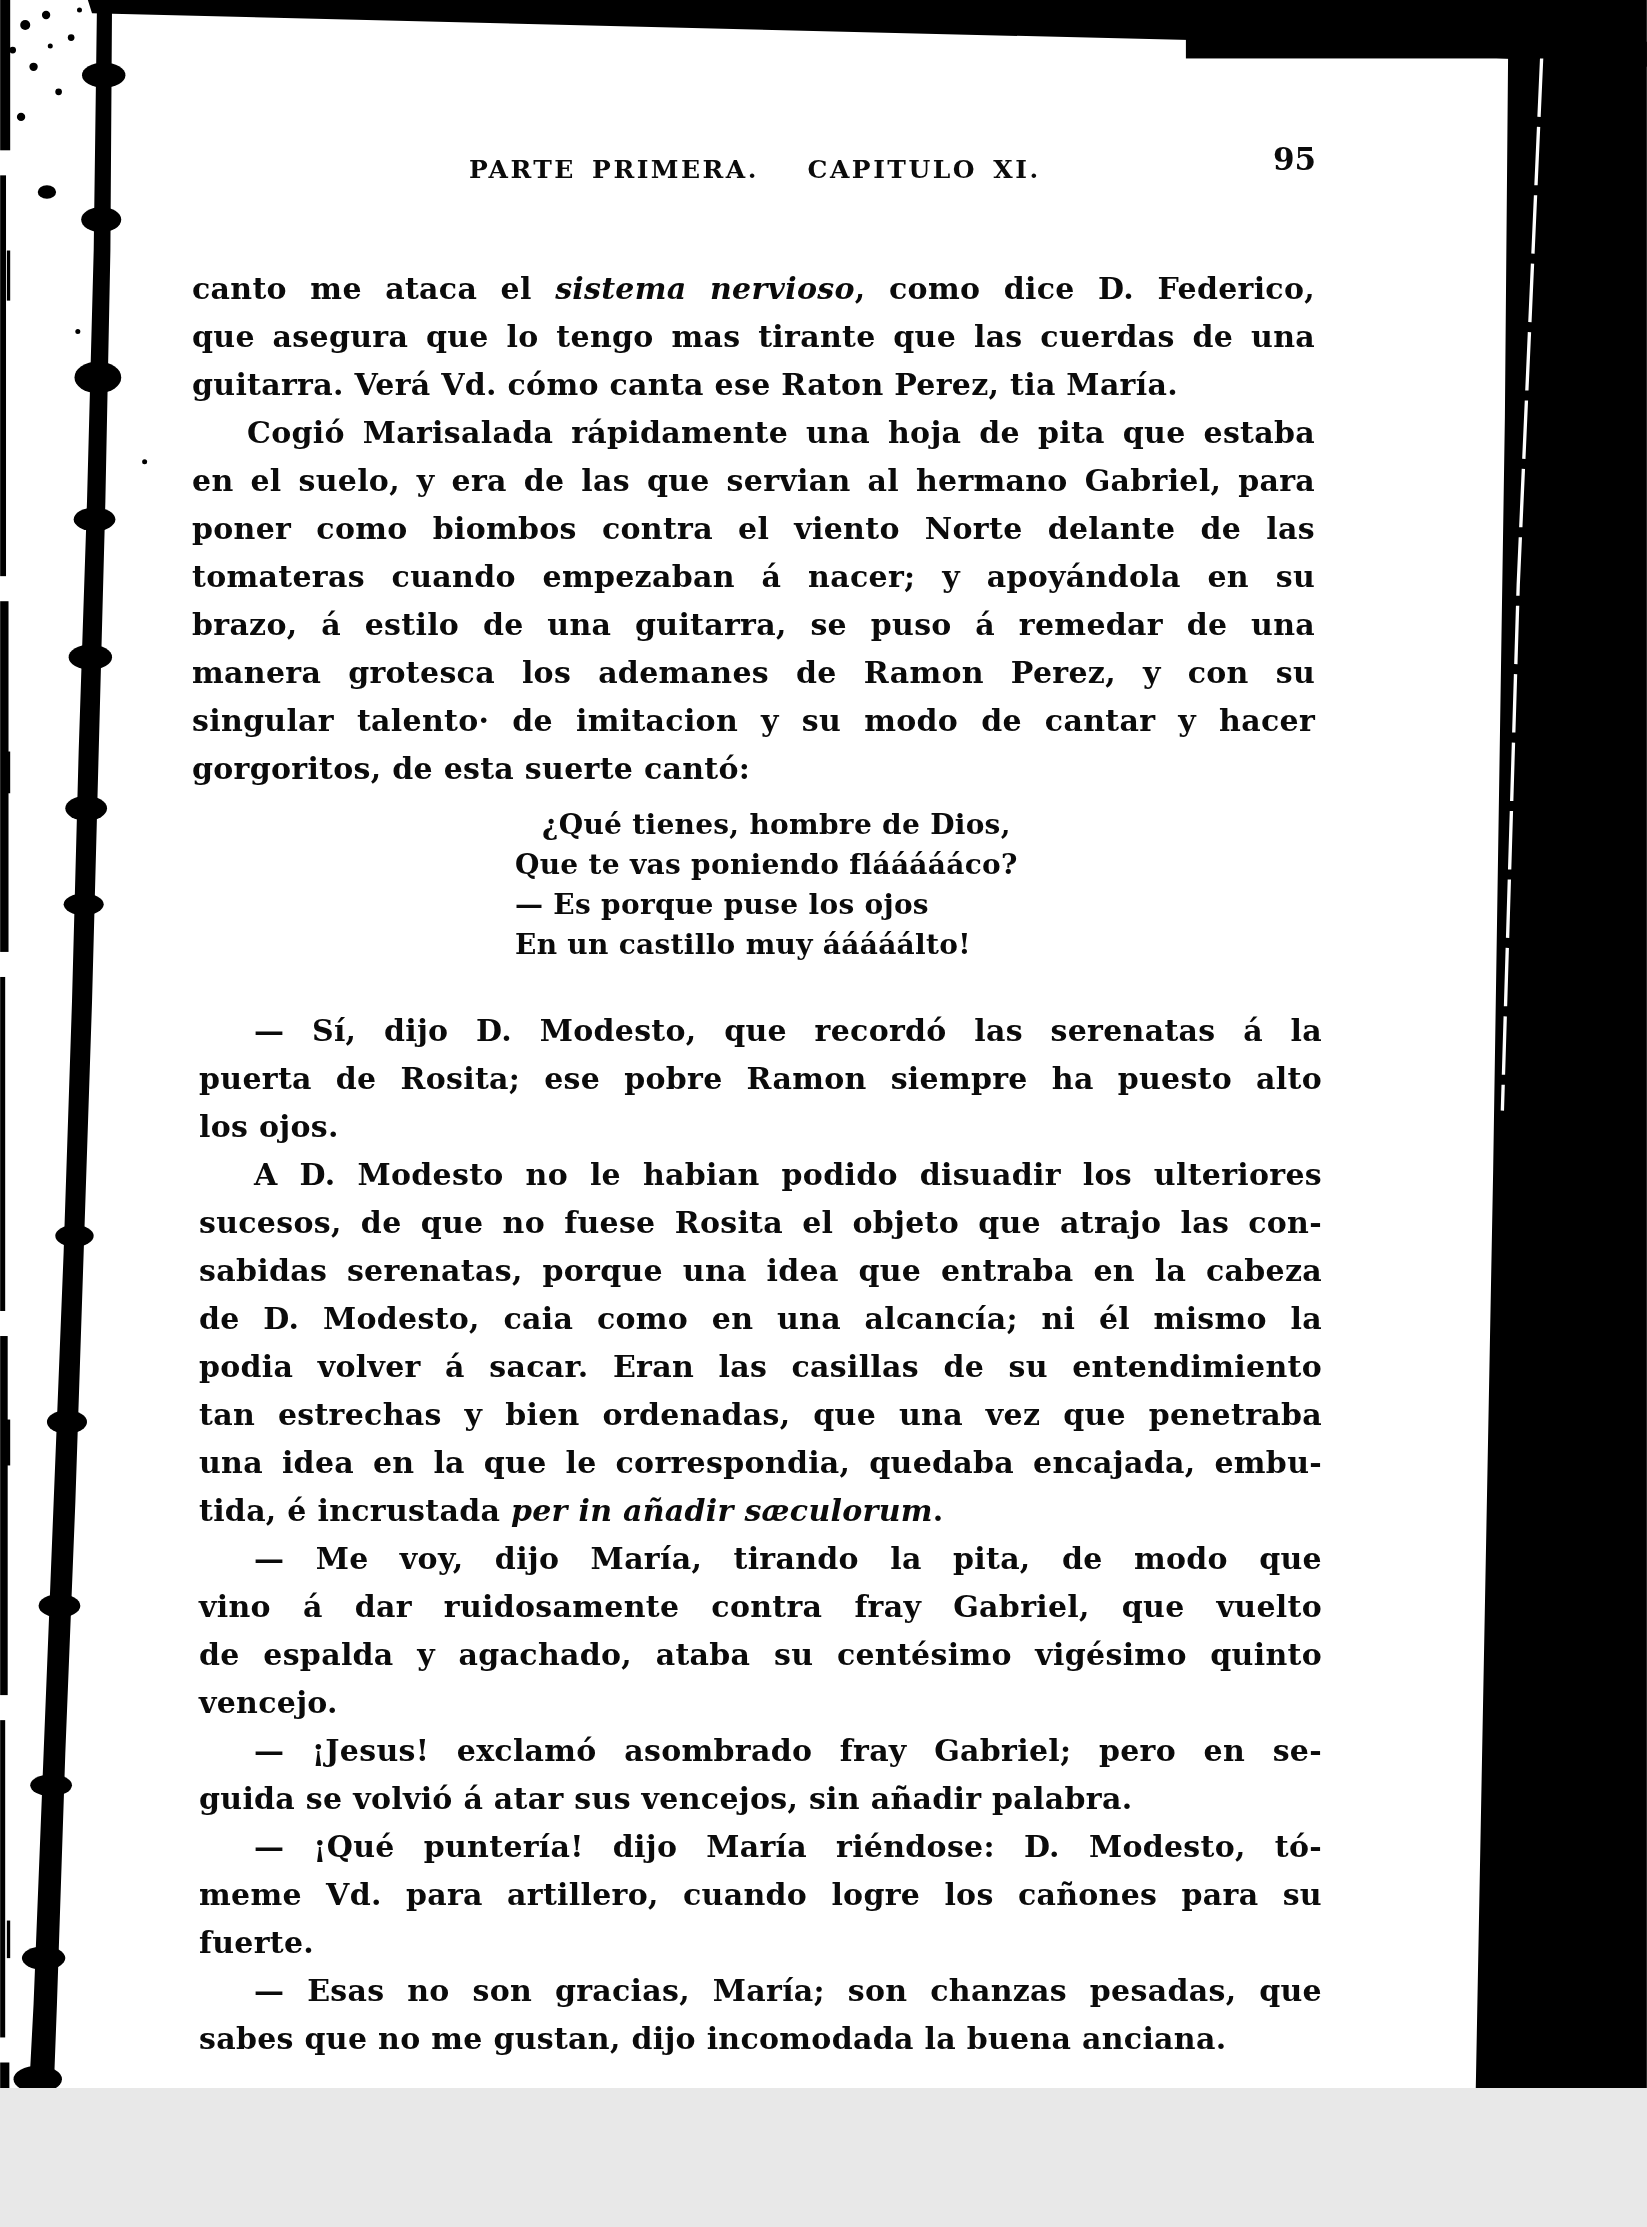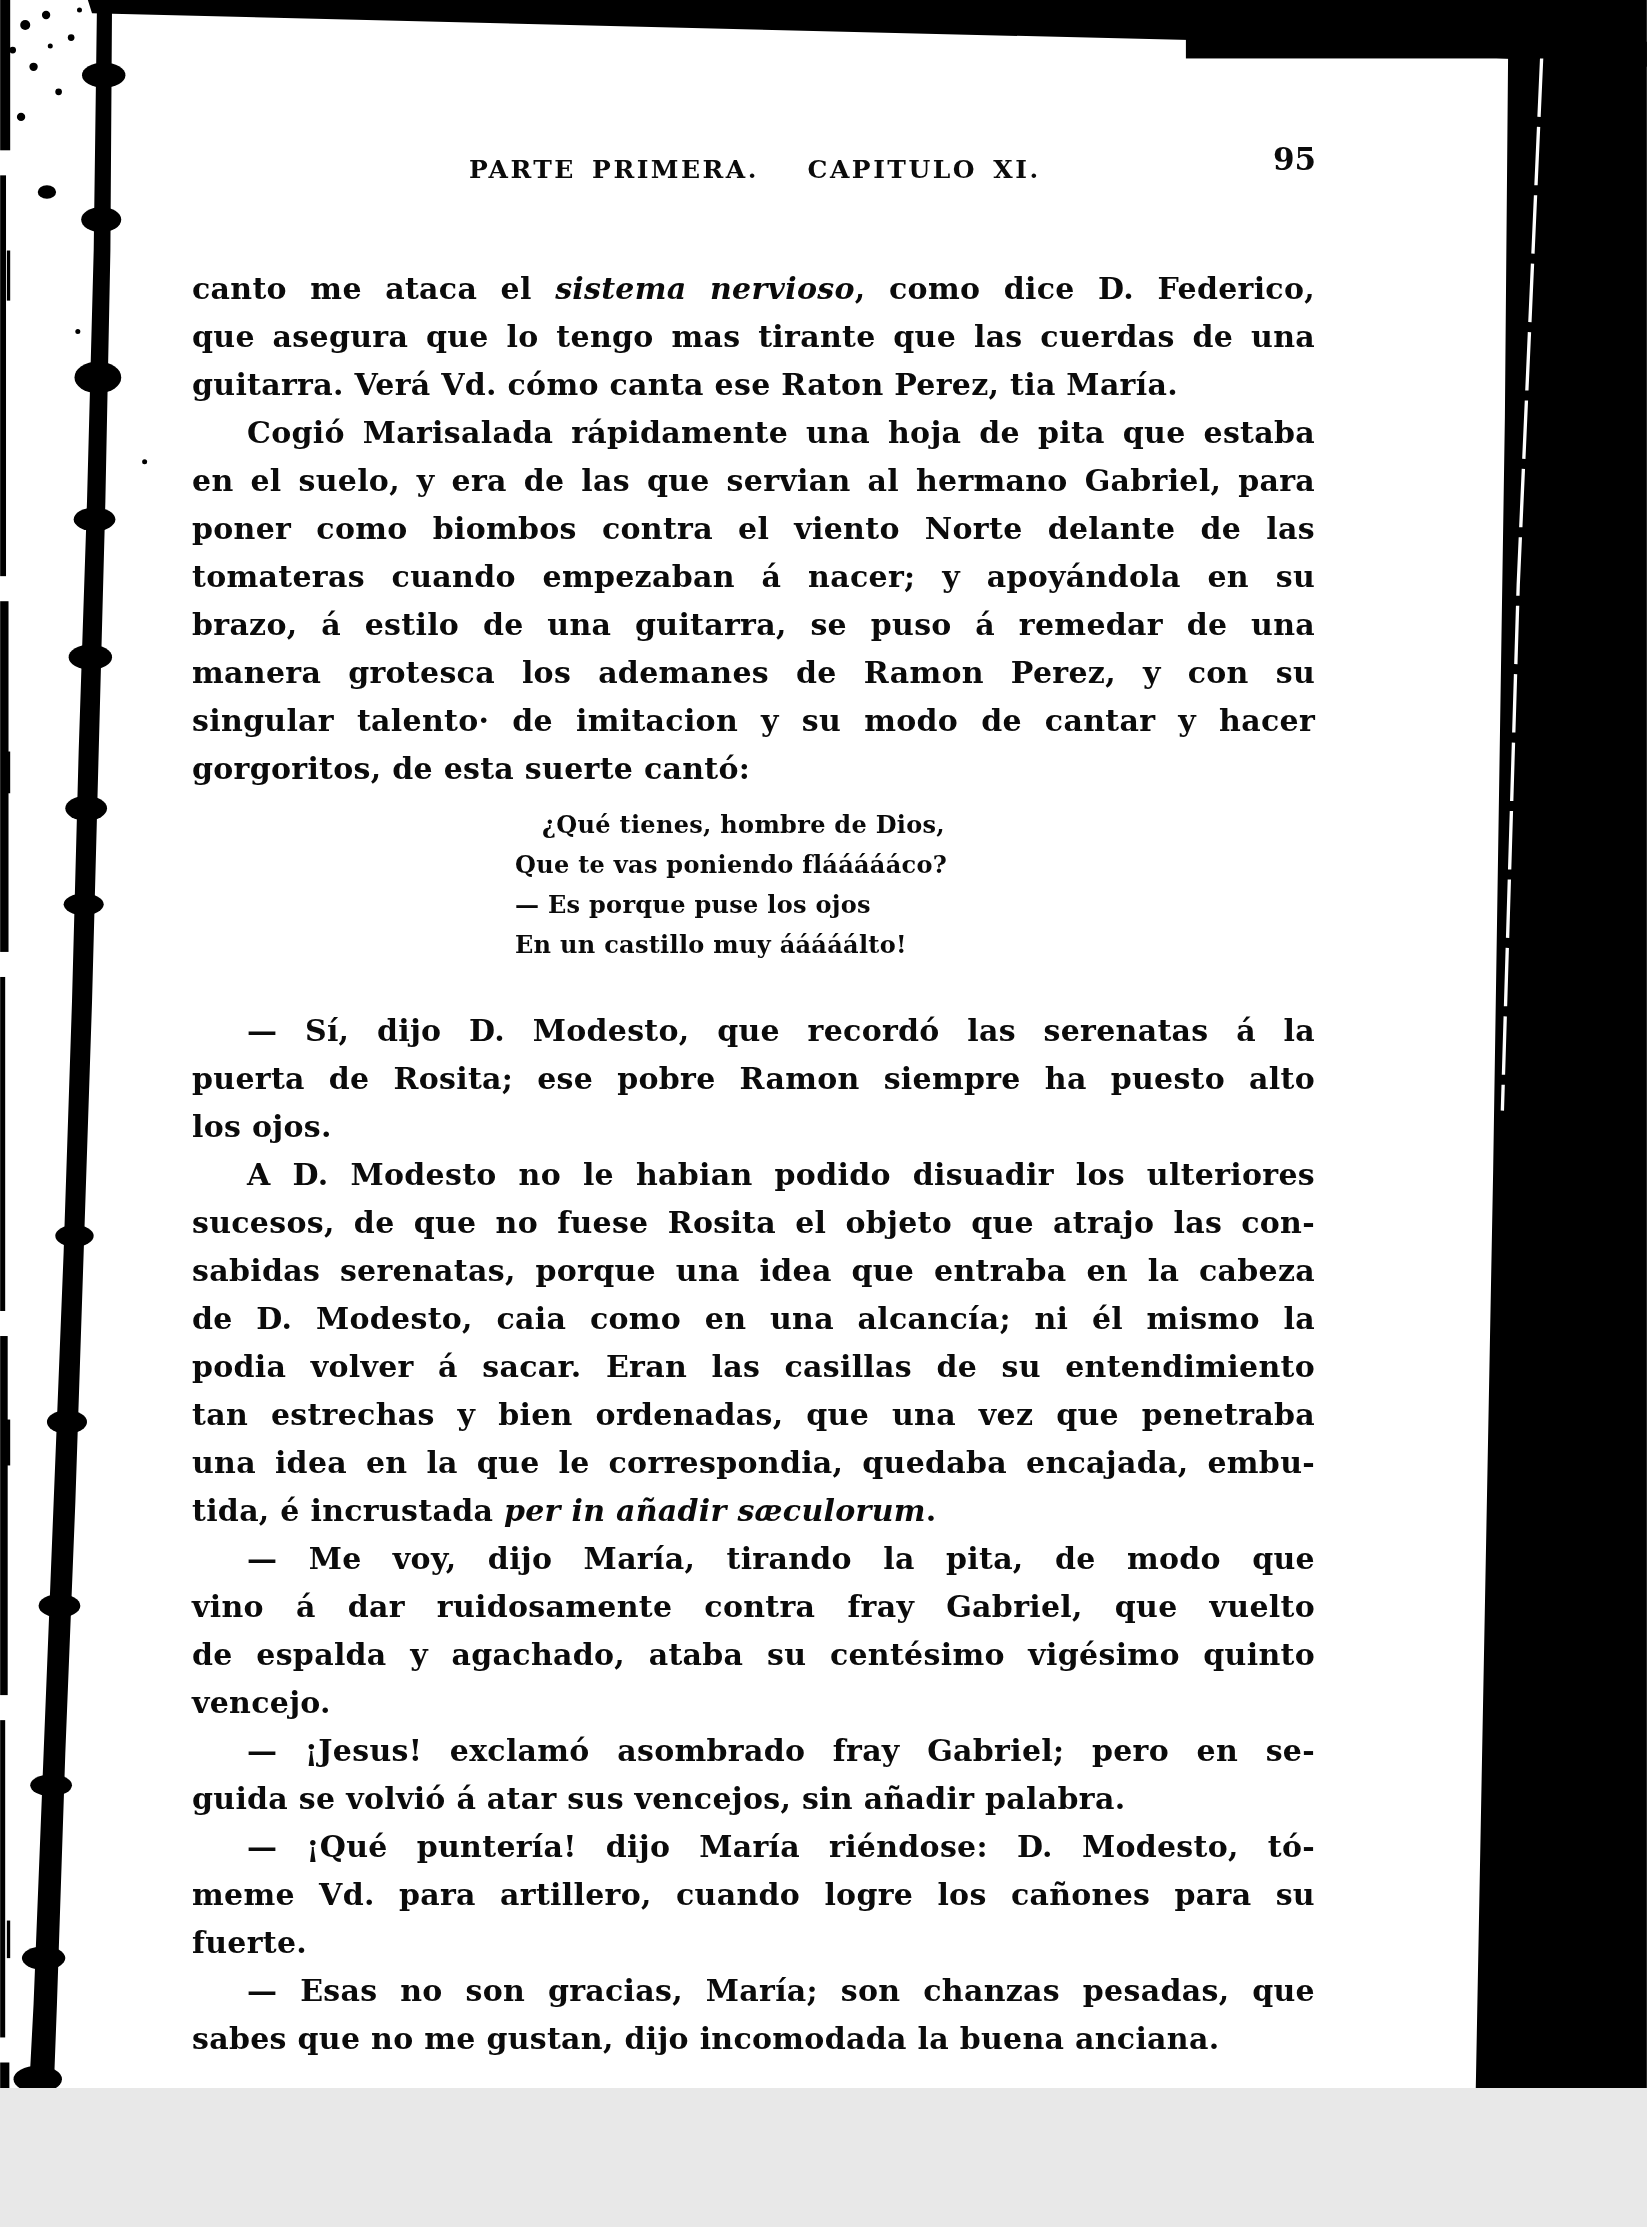--- a/index.html
+++ b/index.html
@@ -16,33 +16,33 @@
     position:absolute;left:469px;top:157px;
     font-size:25px;font-weight:bold;letter-spacing:2.5px;word-spacing:5px;
     white-space:pre;line-height:1;
   }
   .page-number{
     position:absolute;left:1273px;top:144px;
     font-size:31px;font-weight:bold;line-height:1;
   }
   .body-block{position:absolute;left:192px;width:1123px;}
   .body-block.part1{top:232px;margin-top:33px;}
-  .body-block.part2{top:1007px;}
+  .body-block.part2{top:1007px;margin-left:7px;}
   .bline{
     height:48px;line-height:48px;
     font-size:30px;font-weight:bold;letter-spacing:0.3px;
     text-align:justify;text-align-last:justify;
   }
   .bline.indent{text-indent:55px;}
   .bline.flush{text-align-last:left;}
   .bline i{font-style:italic;}
   .verse{position:absolute;left:515px;top:805px;}
   .vline{
     height:40px;line-height:40px;
-    font-size:24px;font-weight:bold;letter-spacing:0.3px;
+    font-size:28px;font-weight:bold;letter-spacing:0.3px;
     white-space:pre;
   }
   .vline.indent{margin-left:27px;}
 </style>
 </head>
 <body>
 
 <div class="page">
 
   <svg class="artifacts" width="1647" height="2227" viewBox="0 0 1972 2667" xmlns="http://www.w3.org/2000/svg">

